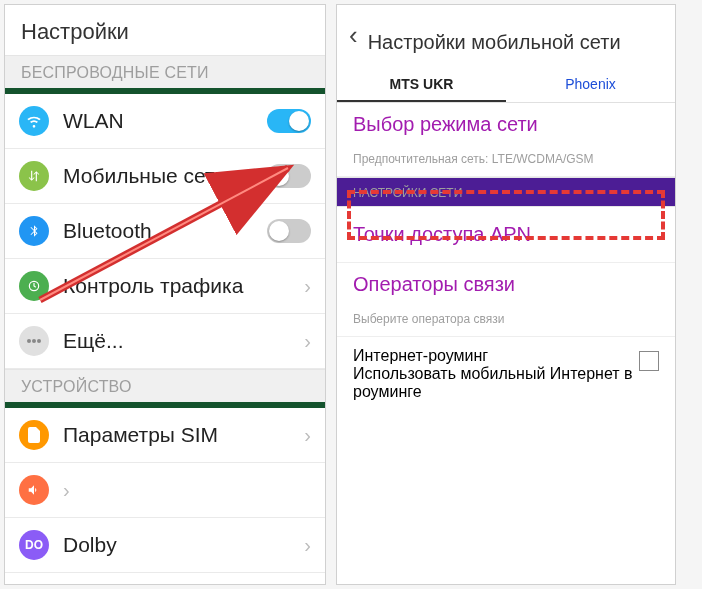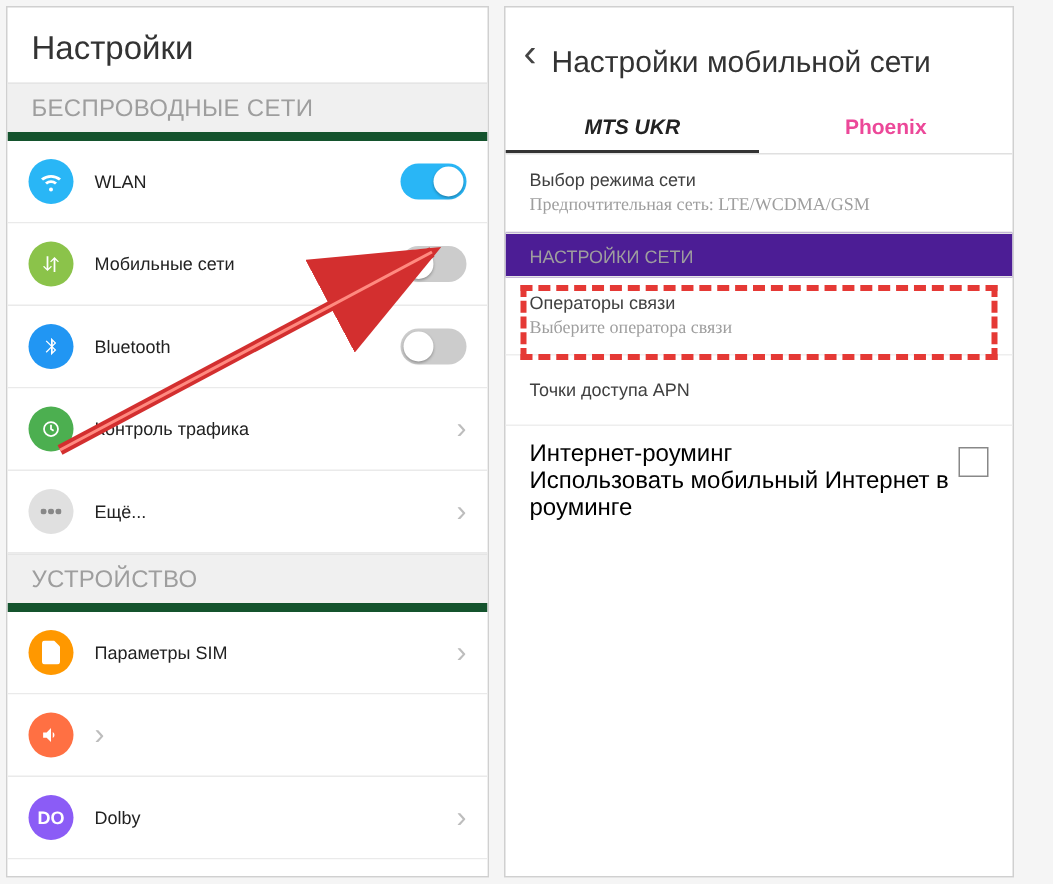--- a/index.html
+++ b/index.html
@@ -50,21 +50,21 @@
     height: 30px;
     border-radius: 50%;
     margin-right: 14px;
     flex-shrink: 0;
     display: flex;
     align-items: center;
     justify-content: center;
   }
   .row .label {
     flex: 1;
-    font-size: 12px;
+    font-size: 21px;
     color: #222;
   }
   .row .chev {
     color: #bdbdbd;
     font-size: 20px;
   }
   .toggle {
     width: 44px;
     height: 24px;
     border-radius: 12px;
@@ -115,42 +115,40 @@
   }
   .tabs {
     display: flex;
     border-bottom: 1px solid #e0e0e0;
   }
   .tab {
     flex: 1;
     text-align: center;
     padding: 10px 0 8px;
     font-size: 14px;
-    color: #ec4899;
-    font-weight: 700;
+    color: #1d4ed8;
+    font-weight: 400;
   }
   .tab.active {
     color: #222;
     font-weight: 700;
     border-bottom: 2px solid #333;
-    font-style: italic;
   }
   .item {
     padding: 10px 16px 10px;
     border-bottom: 1px solid #eee;
   }
   .item .t {
-    font-size: 12px;
-    color: #404040;
+    font-size: 20px;
+    color: #a21caf;
   }
   .item .s {
     font-size: 12px;
     color: #9e9e9e;
-    margin-top: 2px;
-    font-family: Liberation Serif, serif;
+    margin-top: 16px;
   }
   .sec {
     background: #4c1d95;
     color: #9e9e9e;
     font-size: 12px;
     padding: 8px 16px 6px;
     border-top: 1px solid #e5e5e5;
     border-bottom: 1px solid #e5e5e5;
   }
   .highlight-box {
@@ -291,27 +289,27 @@
     <div class="tab">Phoenix</div>
   </div>
 
   <div class="item">
     <div class="t">Выбор режима сети</div>
     <div class="s">Предпочтительная сеть: LTE/WCDMA/GSM</div>
   </div>
 
   <div class="sec">НАСТРОЙКИ СЕТИ</div>
 
+  <div class="item" style="padding-top:16px;padding-bottom:16px;">
+    <div class="t">Точки доступа APN</div>
+  </div>
+
   <div class="item">
     <div class="t">Операторы связи</div>
     <div class="s">Выберите оператора связи</div>
-  </div>
-
-  <div class="item" style="padding-top:16px;padding-bottom:16px;">
-    <div class="t">Точки доступа APN</div>
   </div>
 
 
   <div class="roam-row">
     <div class="txt">
       <div class="t">Интернет-роуминг</div>
       <div class="s">Использовать мобильный Интернет в роуминге</div>
     </div>
     <div class="checkbox"></div>
   </div>

